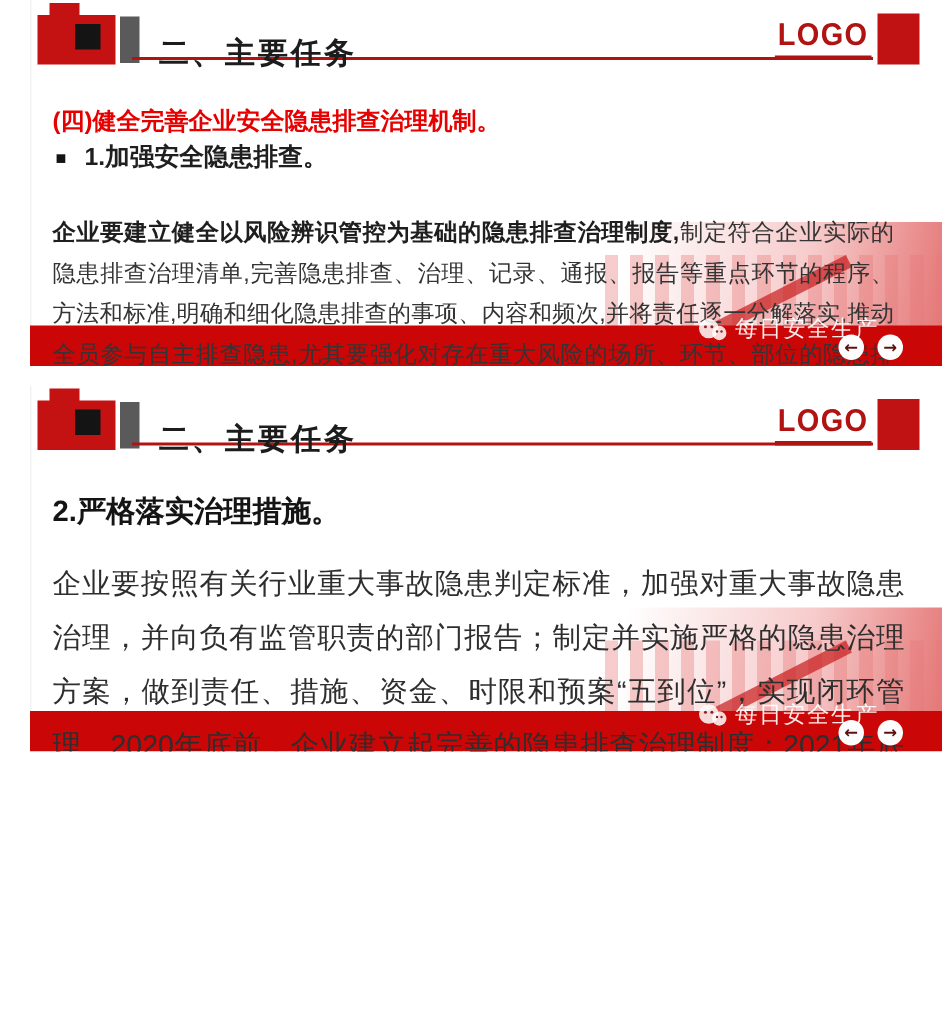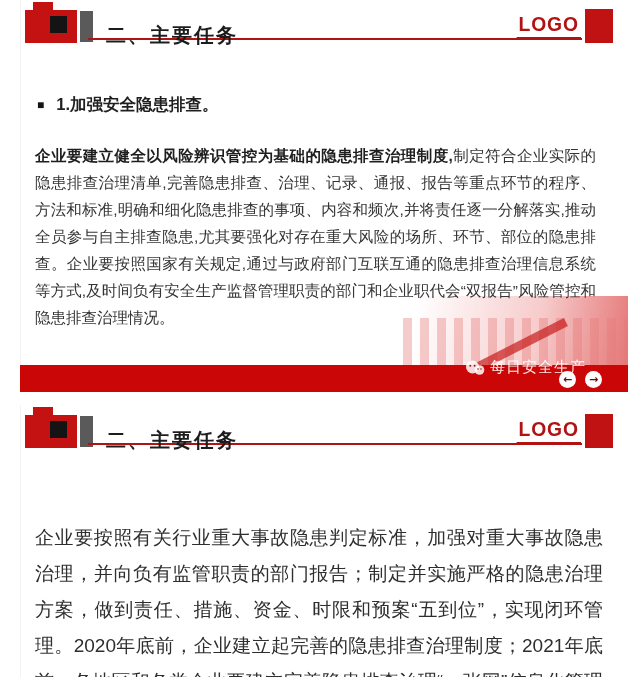--- a/index.html
+++ b/index.html
@@ -5,21 +5,21 @@
   * { box-sizing: border-box; }
   html, body { margin: 0; padding: 0; }
   body {
     width: 628px; height: 677px;
     background: #ffffff;
     font-family: "Liberation Sans", "DejaVu Sans", sans-serif;
     overflow: hidden;
   }
   .slide {
     position: relative;
-    width: 628px; height: 392px;
+    width: 628px; height: 244px;
     background: #fff;
     overflow: hidden;
   }
   .slide::before {
     content: '';
     position: absolute; left: 20px; top: 0; bottom: 0; width: 1px;
     background: rgba(0,0,0,0.05);
   }
   .gap { height: 13px; background: #fff; }
 
@@ -106,20 +106,21 @@
     <div class="hdr-deco-tab"></div>
     <div class="hdr-deco-main"></div>
     <div class="hdr-deco-black"></div>
     <div class="hdr-deco-gray"></div>
   </div>
   <div class="hdr-line"></div>
   <h1 class="hdr-title">二、主要任务</h1>
   <div class="logo">LOGO</div>
   <div class="logo-sq"></div>
 
+  <h2 class="s1-sec">(四)健全完善企业安全隐患排查治理机制。</h2>
 
   <div class="s1-bullet">
     <span class="sq">■</span>
     <span>1.加强安全隐患排查。</span>
   </div>
 
   <p class="s1-para"><span class="lead">企业要建立健全以风险辨识管控为基础的隐患排查治理制度,</span><span>制定符合企业实际的隐患排查治理清单,完善隐患排查、治理、记录、通报、报告等重点环节的程序、方法和标准,明确和细化隐患排查的事项、内容和频次,并将责任逐一分解落实,推动全员参与自主排查隐患,尤其要强化对存在重大风险的场所、环节、部位的隐患排查。企业要按照国家有关规定,通过与政府部门互联互通的隐患排查治理信息系统等方式,及时间负有安全生产监督管理职责的部门和企业职代会“双报告”风险管控和隐患排查治理情况。</span></p>
 
   <div class="city"></div>
   <div class="city-bars"></div>
@@ -151,20 +152,21 @@
     <div class="hdr-deco-tab"></div>
     <div class="hdr-deco-main"></div>
     <div class="hdr-deco-black"></div>
     <div class="hdr-deco-gray"></div>
   </div>
   <div class="hdr-line"></div>
   <h1 class="hdr-title">二、主要任务</h1>
   <div class="logo">LOGO</div>
   <div class="logo-sq"></div>
 
+  <h2 class="s2-head">2.严格落实治理措施。</h2>
 
   <p class="s2-para"><span>企业要按照有关行业重大事故隐患判定标准，加强对重大事故隐患治理，并向负有监管职责的部门报告；制定并实施严格的隐患治理方案，做到责任、措施、资金、时限和预案“五到位”，实现闭环管理。2020年底前，企业建立起完善的隐患排查治理制度；2021年底前，各地区和各类企业要建立完善隐患排查治理“一张网”信息化管理系统，做到自查自改自报，实现动态分析、全过程记录管理和评价，防止漏管失控；2022年底前，</span></p>
 
   <div class="city"></div>
   <div class="city-bars"></div>
   <div class="city-ribbon"></div>
   <div class="band"></div>
 
   <div class="wm">
     <svg width="20" height="16" viewBox="0 0 20 16">

